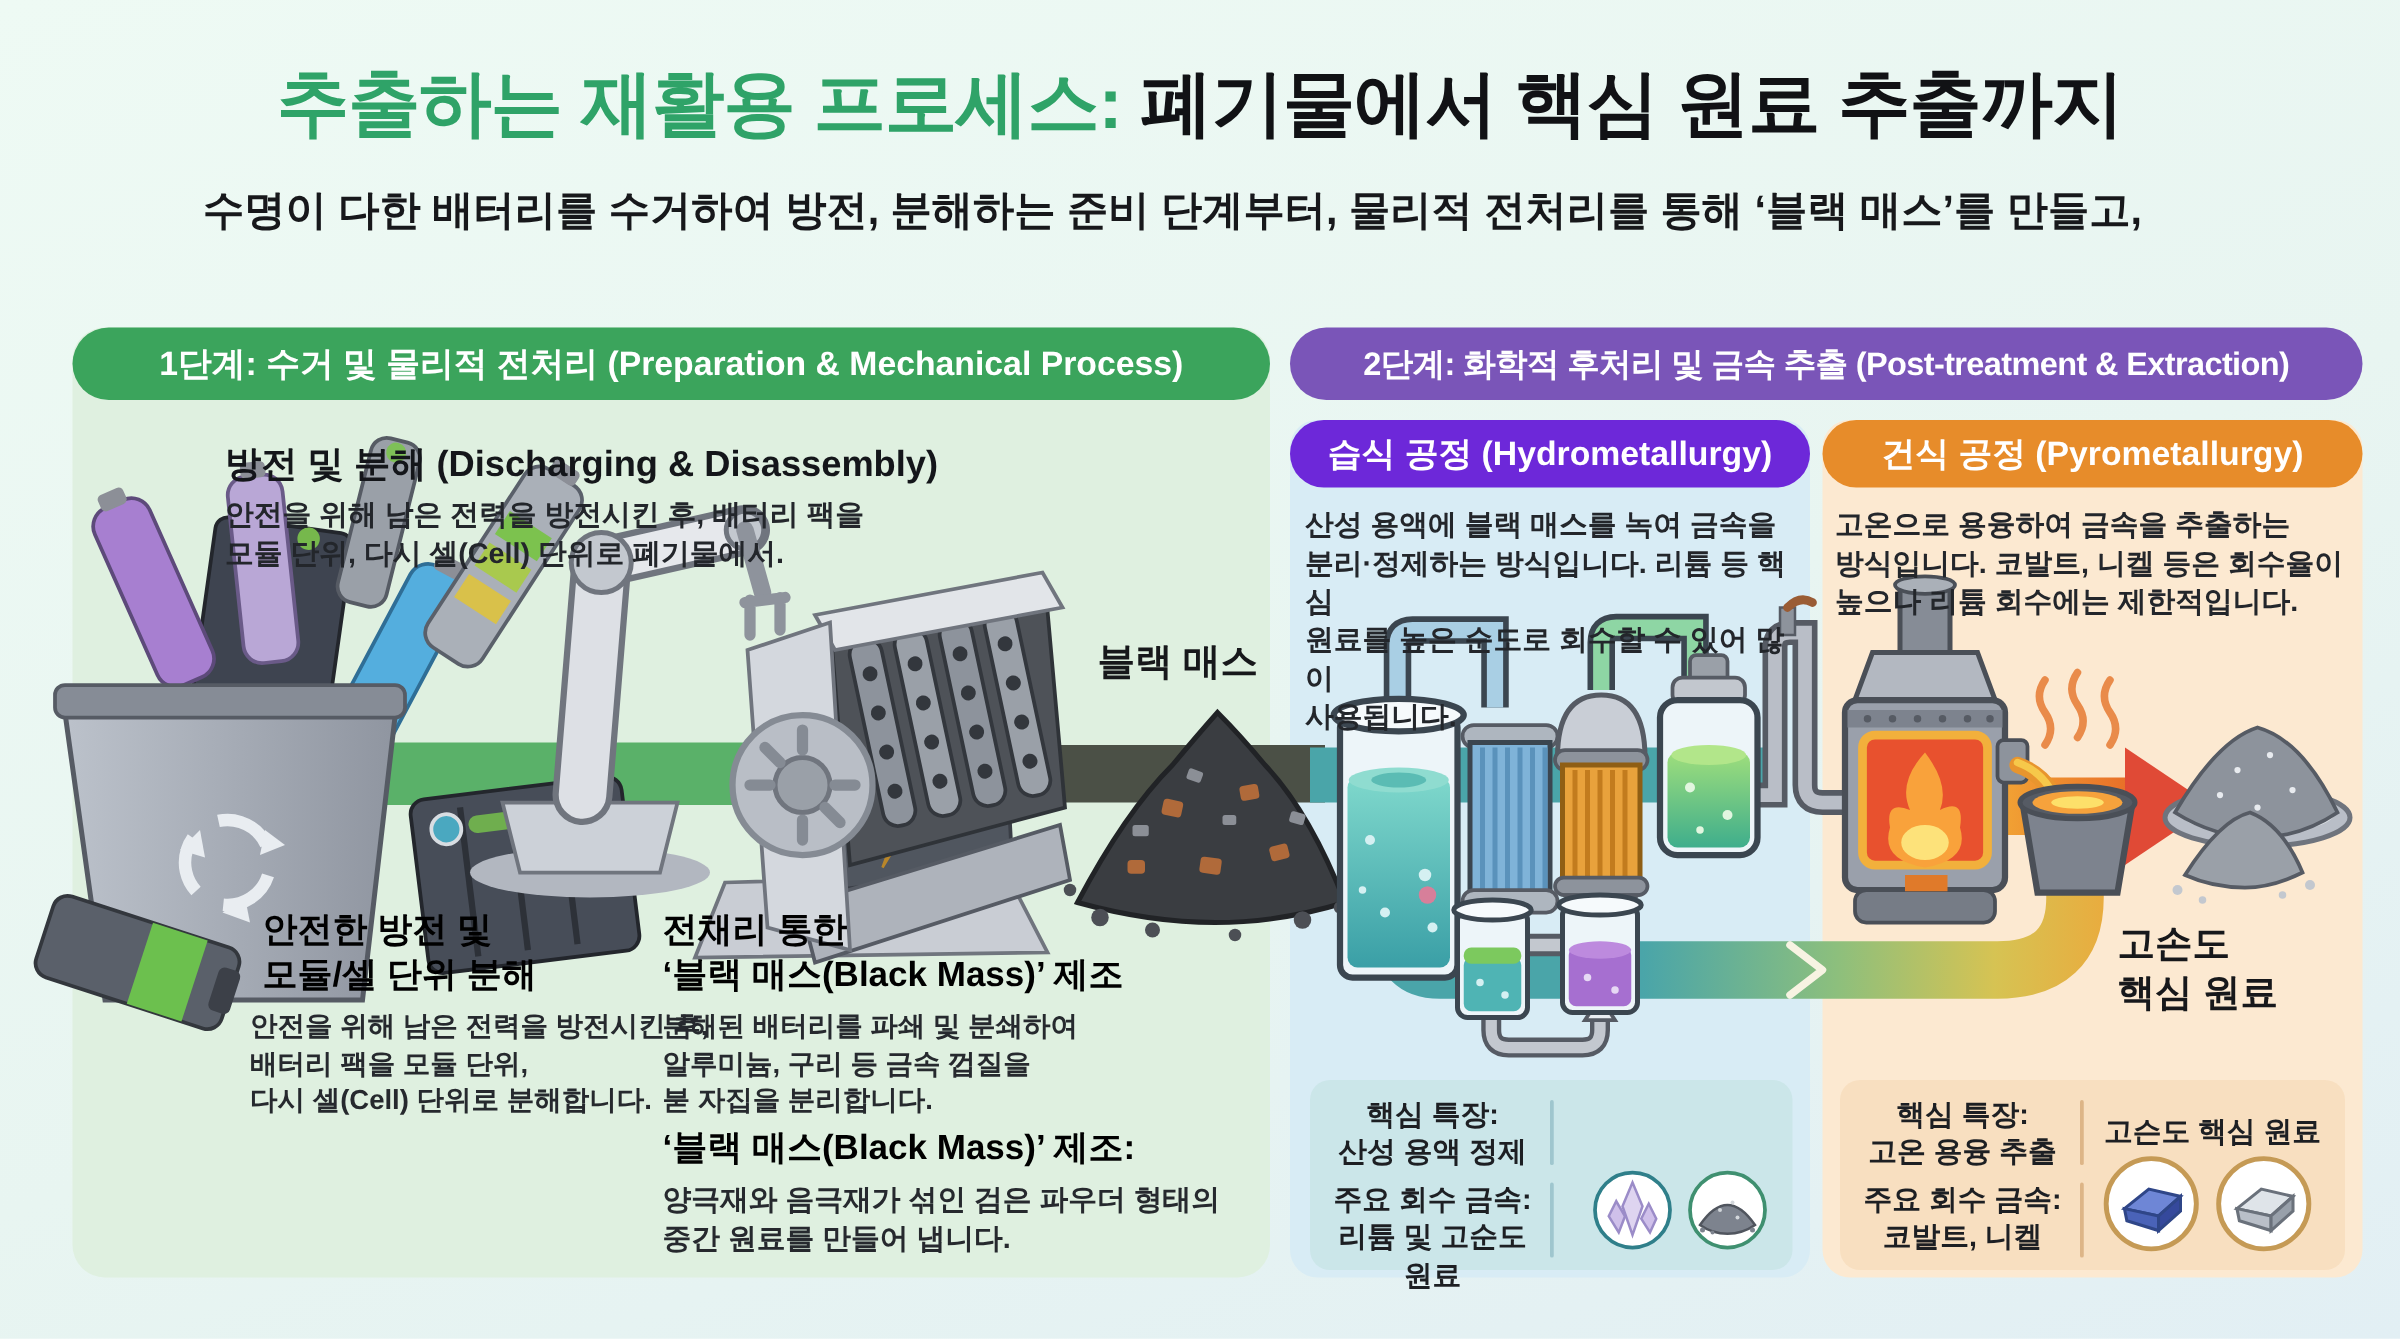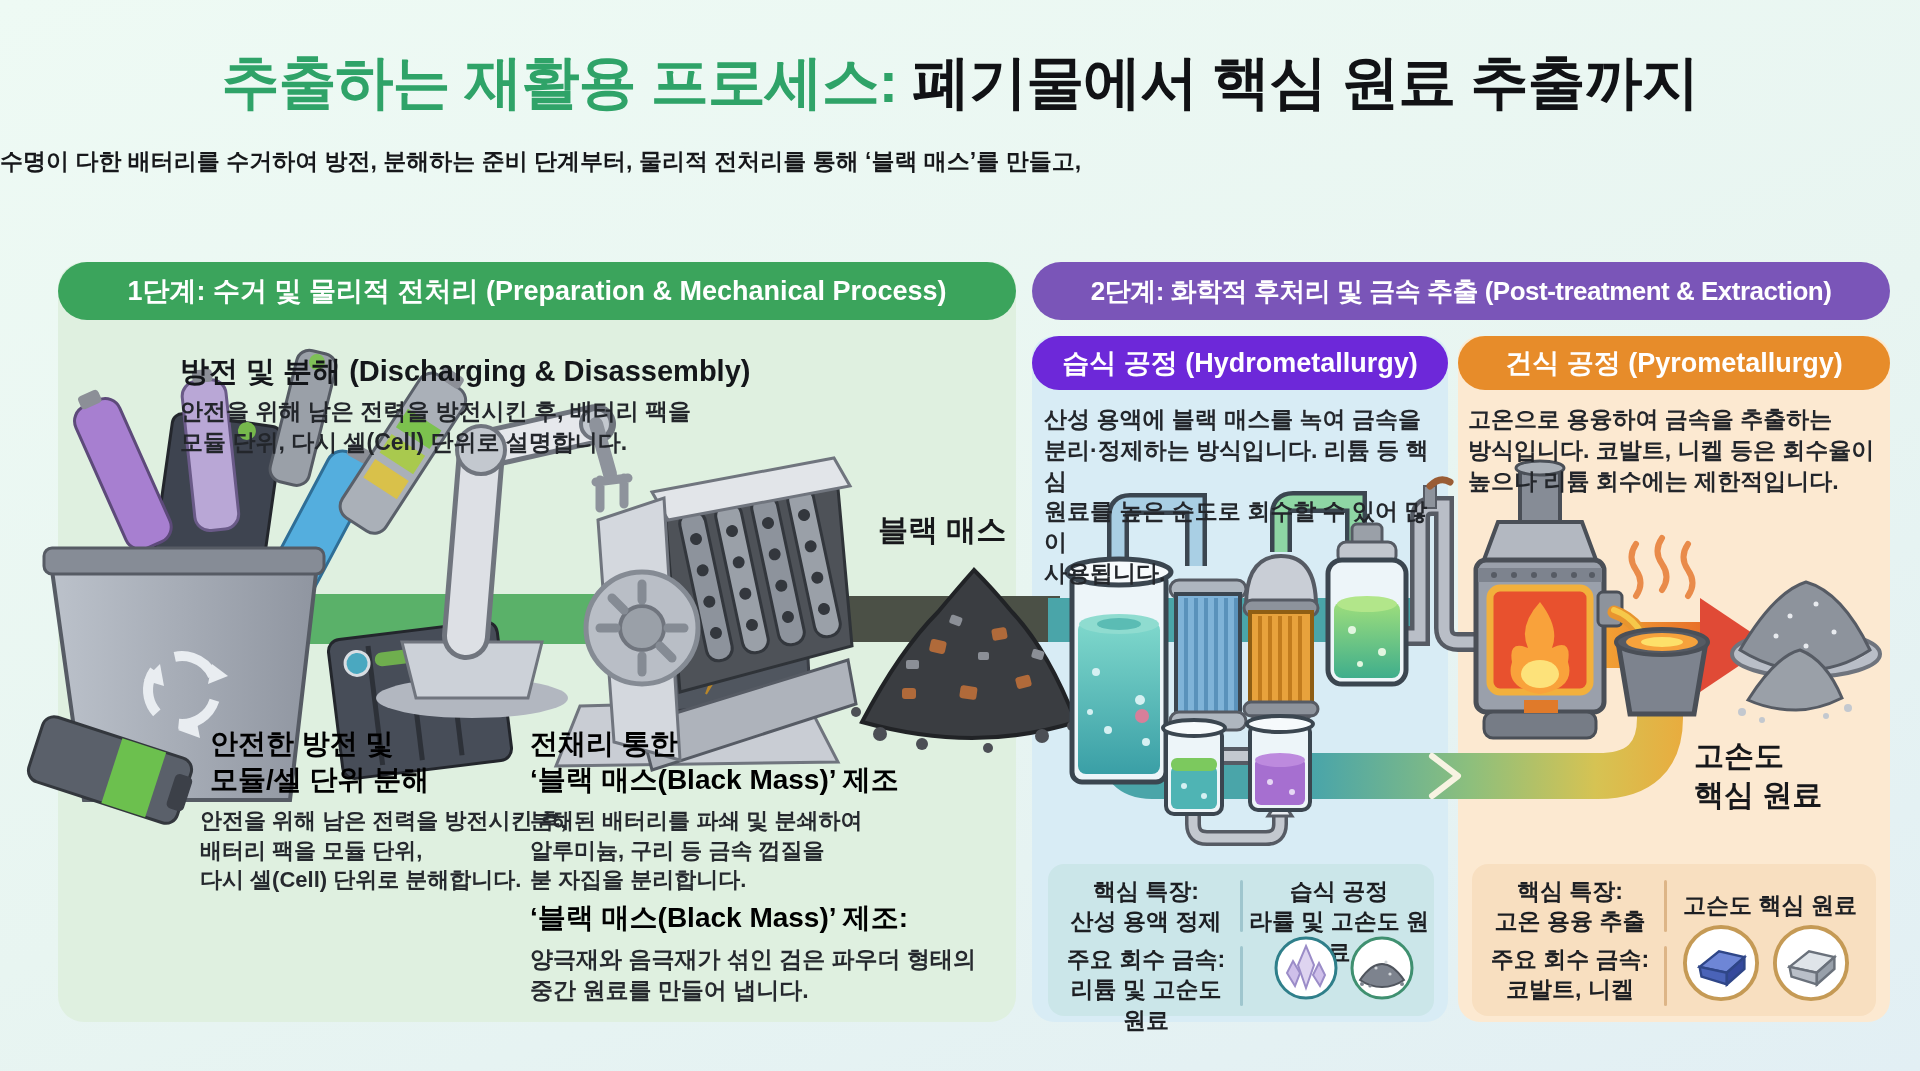--- a/index.html
+++ b/index.html
@@ -19,21 +19,21 @@
   .ui-layer > * { position:absolute; }
 
   .panel { border-radius:26px; }
   .panel-stage1 { left:58px; top:262px; width:958px; height:760px; background:#dff0e0; }
   .panel-hydro  { left:1032px; top:336px; width:416px; height:686px; background:#d8ecf5; border-radius:22px; }
   .panel-pyro   { left:1458px; top:336px; width:432px; height:686px; background:#fce9d1; border-radius:22px; }
 
   .title-wrap { left:0; top:44px; width:1920px; text-align:center; font-weight:bold; font-size:58px; letter-spacing:-1px; }
   .title-green { color:#2fa368; }
   .title-black { color:#111215; }
-  .subtitle { left:0; width:1876px; text-align:left; font-weight:bold; font-size:23px; color:#17181b; }
+  .subtitle { left:0; width:1876px; text-align:center; font-weight:bold; font-size:33px; color:#17181b; }
 
   .pill { display:flex; align-items:center; justify-content:center; color:#fff; font-weight:bold; border-radius:32px; }
   .pill-stage1 { left:58px;  top:262px; width:958px; height:58px; background:#3ba45c; font-size:27px; }
   .pill-stage2 { left:1032px; top:262px; width:858px; height:58px; background:#7a55b8; font-size:26px; letter-spacing:-0.5px; }
   .pill-hydro { left:1032px; top:336px; width:416px; height:54px; background:#6d28d9; font-size:27px; border-radius:28px; }
   .pill-pyro  { left:1458px; top:336px; width:432px; height:54px; background:#e78c2a; font-size:27px; border-radius:28px; }
 
   .h-heading { font-weight:bold; font-size:29px; color:#14161a; }
   .body-text { font-weight:bold; font-size:23px; color:#23262b; line-height:1.34; }
   .cap-heading { font-weight:bold; font-size:28px; color:#000000; line-height:1.3; }
@@ -403,21 +403,21 @@
   <div class="title-wrap">
     <span class="title-green">추출하는 재활용 프로세스:</span><span class="title-black"> 폐기물에서 핵심 원료 추출까지</span>
   </div>
   <div class="subtitle" style="top:146px;">수명이 다한 배터리를 수거하여 방전, 분해하는 준비 단계부터, 물리적 전처리를 통해 ‘블랙 매스’를 만들고,</div>
 
   <div class="pill pill-stage1">1단계: 수거 및 물리적 전처리 (Preparation &amp; Mechanical Process)</div>
   <div class="pill pill-stage2">2단계: 화학적 후처리 및 금속 추출 (Post-treatment &amp; Extraction)</div>
 
   <div class="h-heading center" style="left:180px; top:352px; width:620px;">방전 및 분해 (Discharging &amp; Disassembly)</div>
   <div class="body-text center pre" style="left:180px; top:396px; width:620px;">안전을 위해 남은 전력을 방전시킨 후, 배터리 팩을
-모듈 단위, 다시 셀(Cell) 단위로 설명합니다.</div>
+모듈 단위, 다시 셀(Cell) 단위로 폐기물에서.</div>
 
   <div class="cap-heading center pre" style="left:210px; top:726px; width:440px;">안전한 방전 및
 모듈/셀 단위 분해</div>
   <div class="cap-body center pre" style="left:200px; top:806px; width:460px;">안전을 위해 남은 전력을 방전시킨 후,
 배터리 팩을 모듈 단위,
 다시 셀(Cell) 단위로 분해합니다.</div>
 
   <div class="cap-heading center pre" style="left:530px; top:726px; width:440px;">전채리 통한
 ‘블랙 매스(Black Mass)’ 제조</div>
   <div class="cap-body center pre" style="left:530px; top:806px; width:440px;">분해된 배터리를 파쇄 및 분쇄하여
@@ -441,22 +441,20 @@
 원료를 높은 순도로 회수할 수 있어 많이
 사용됩니다.</div>
 
   <div class="info-box box-hydro"></div>
   <div class="box-label" style="left:1058px; top:876px; width:176px;">핵심 특장:
 산성 용액 정제</div>
   <div class="box-label" style="left:1058px; top:944px; width:176px;">주요 회수 금속:
 리튬 및 고순도 원료</div>
   <div class="vdiv vdiv-hydro" style="left:1240px; top:880px; height:52px;"></div>
   <div class="vdiv vdiv-hydro" style="left:1240px; top:946px; height:60px;"></div>
-  <div class="box-label" style="left:1248px; top:876px; width:182px;">습식 공정
-라률 및 고손도 원료</div>
   <div class="icon-row" style="left:1274px; top:936px;">
     <svg width="64" height="64" viewBox="0 0 64 64">
       <circle cx="32" cy="32" r="30" fill="#ffffff" stroke="#2f7f8a" stroke-width="3"></circle>
       <polygon points="32,10 40,29 32,52 24,29" fill="#ded4f0" stroke="#9b8cc8" stroke-width="2"></polygon>
       <polygon points="19,25 26,37 21,50 13,37" fill="#cfc0ea" stroke="#9b8cc8" stroke-width="2"></polygon>
       <polygon points="45,27 51,39 46,50 39,39" fill="#cfc0ea" stroke="#9b8cc8" stroke-width="2"></polygon>
     </svg>
     <svg width="64" height="64" viewBox="0 0 64 64">
       <circle cx="32" cy="32" r="30" fill="#ffffff" stroke="#3f9070" stroke-width="3"></circle>
       <path d="M10,44 Q32,12 54,44 Q44,51 32,51 Q20,51 10,44 Z" fill="#7d838e" stroke="#50555e" stroke-width="2"></path>

